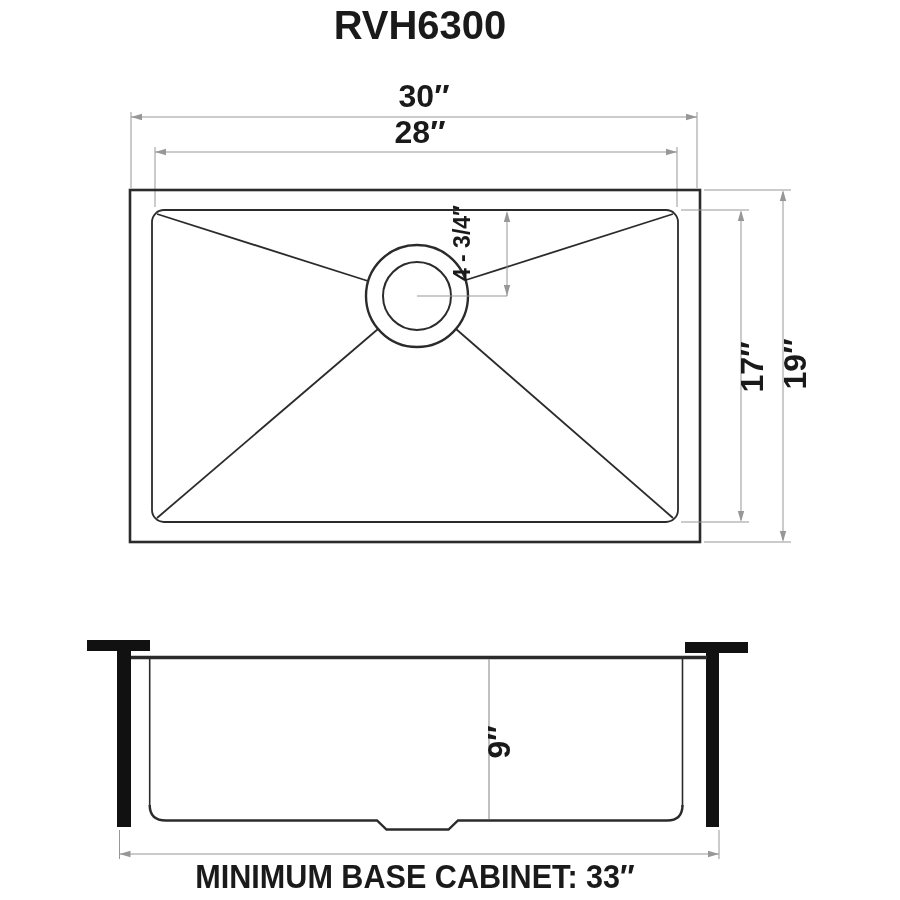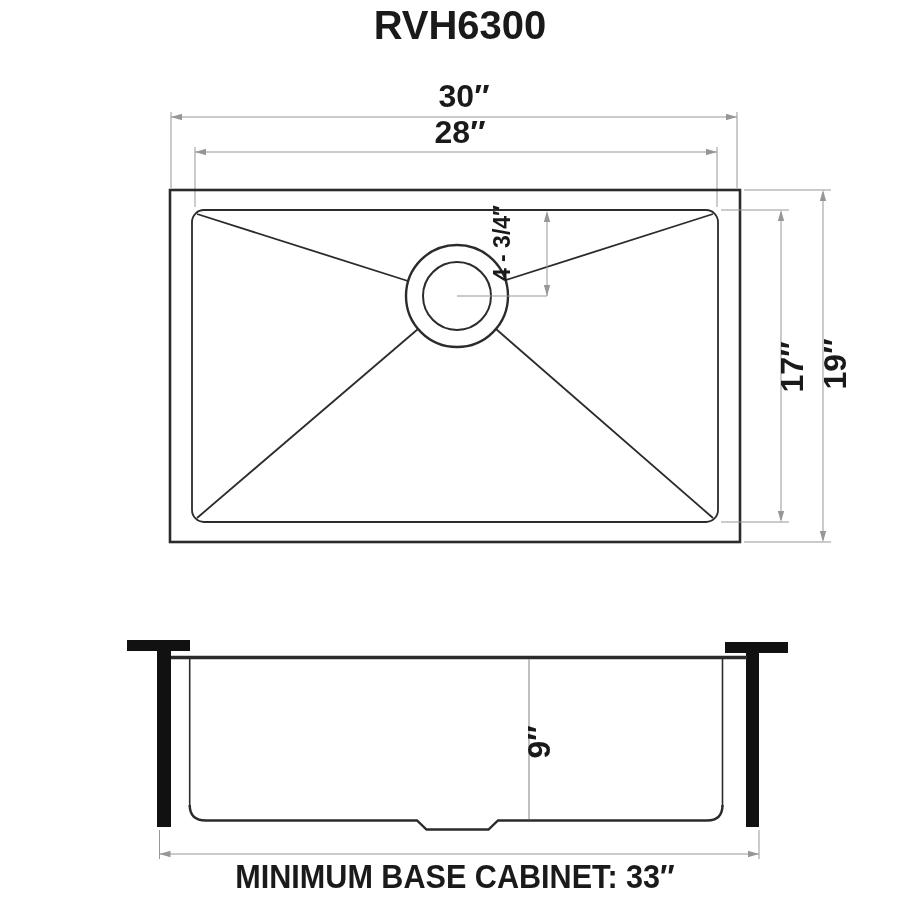--- a/index.html
+++ b/index.html
@@ -6,21 +6,20 @@
     --line:#2b2b2b;
     --black:#111111;
     --dim:#979797;
     --ink:#1a1a1a;
     --bg:#ffffff;
   }
   html,body{margin:0;padding:0;background:var(--bg);}
   .stage{
     position:relative;width:808px;height:900px;background:var(--bg);
     font-family:"Liberation Sans","DejaVu Sans",sans-serif;
-    margin-left:40px;
   }
   svg{display:block}
   .t{fill:var(--ink);font-weight:bold;font-family:"Liberation Sans","DejaVu Sans",sans-serif;}
   .main{stroke:var(--line);fill:none;}
   .solid{fill:var(--black);stroke:none;}
   .dim{stroke:var(--dim);fill:none;}
   .dimfill{fill:var(--dim);stroke:none;}
 </style>
 </head>
 <body>

